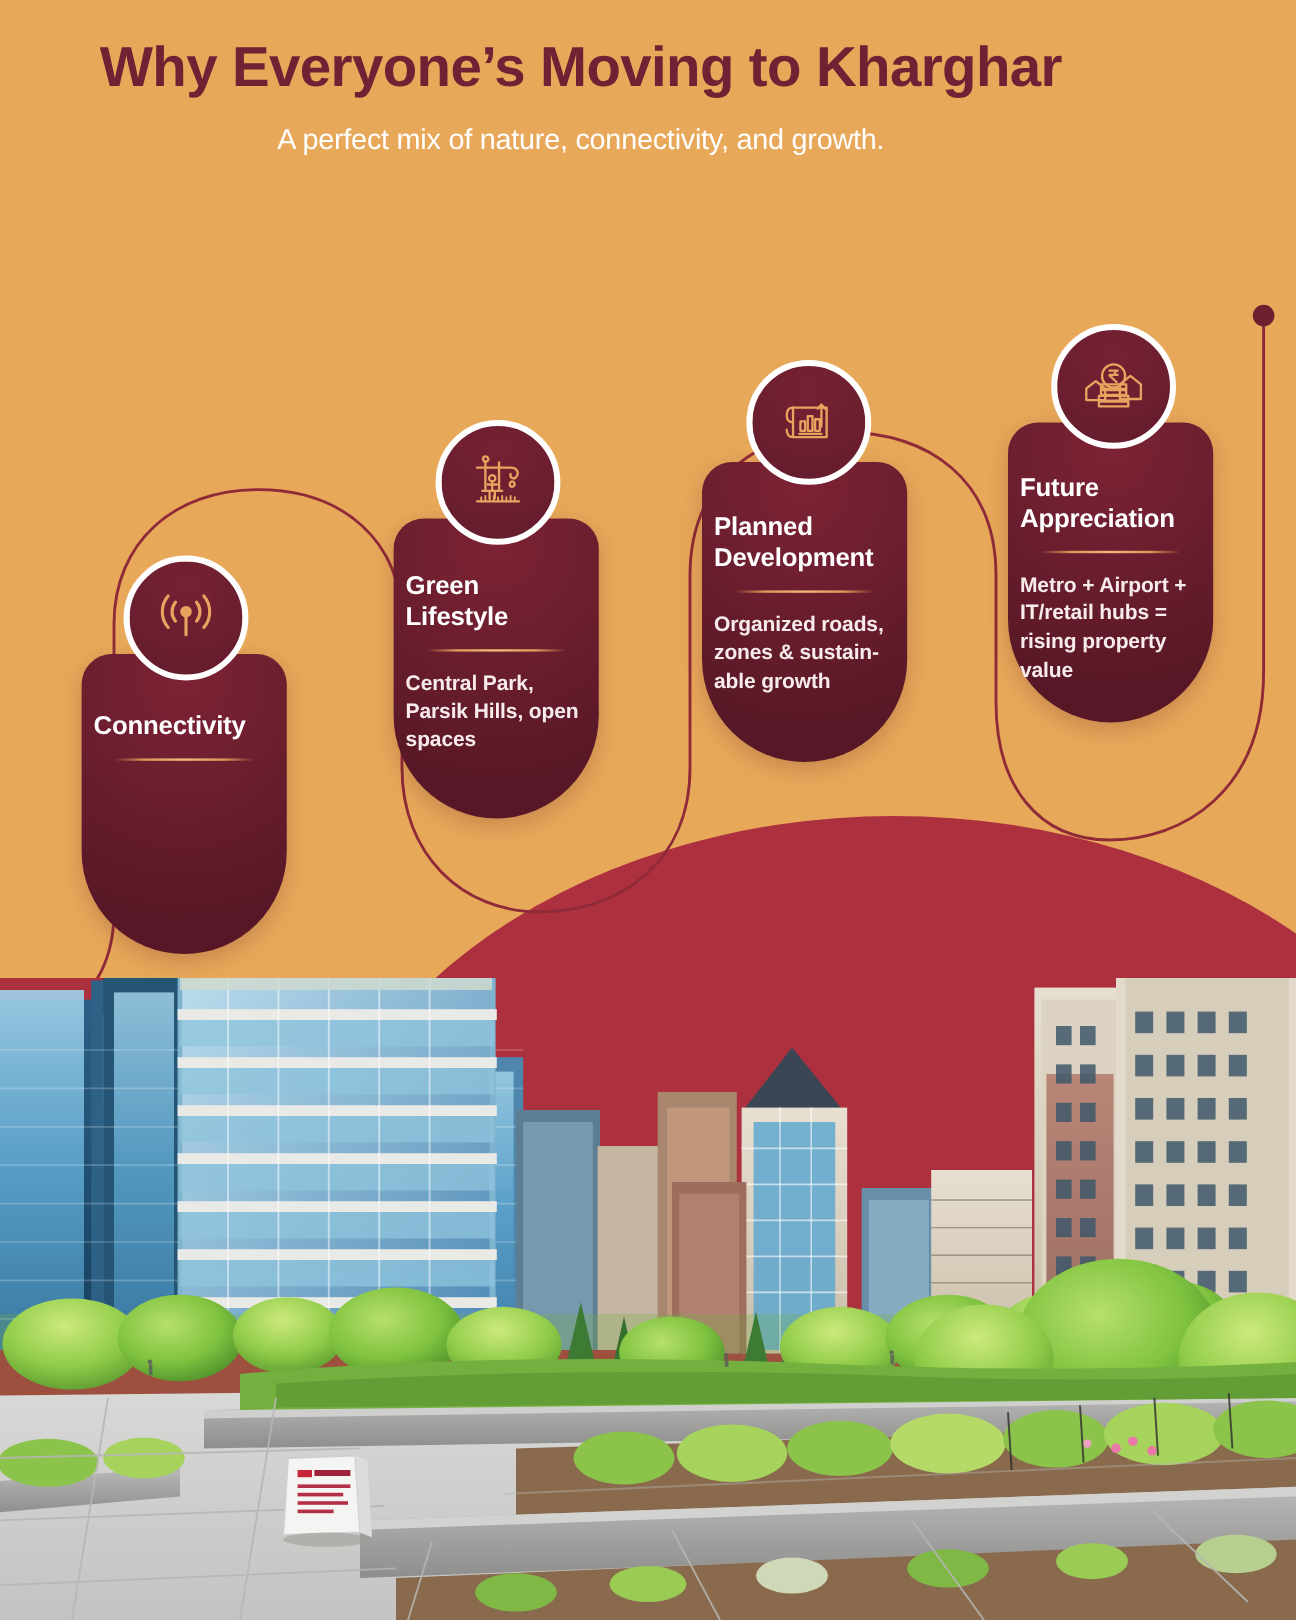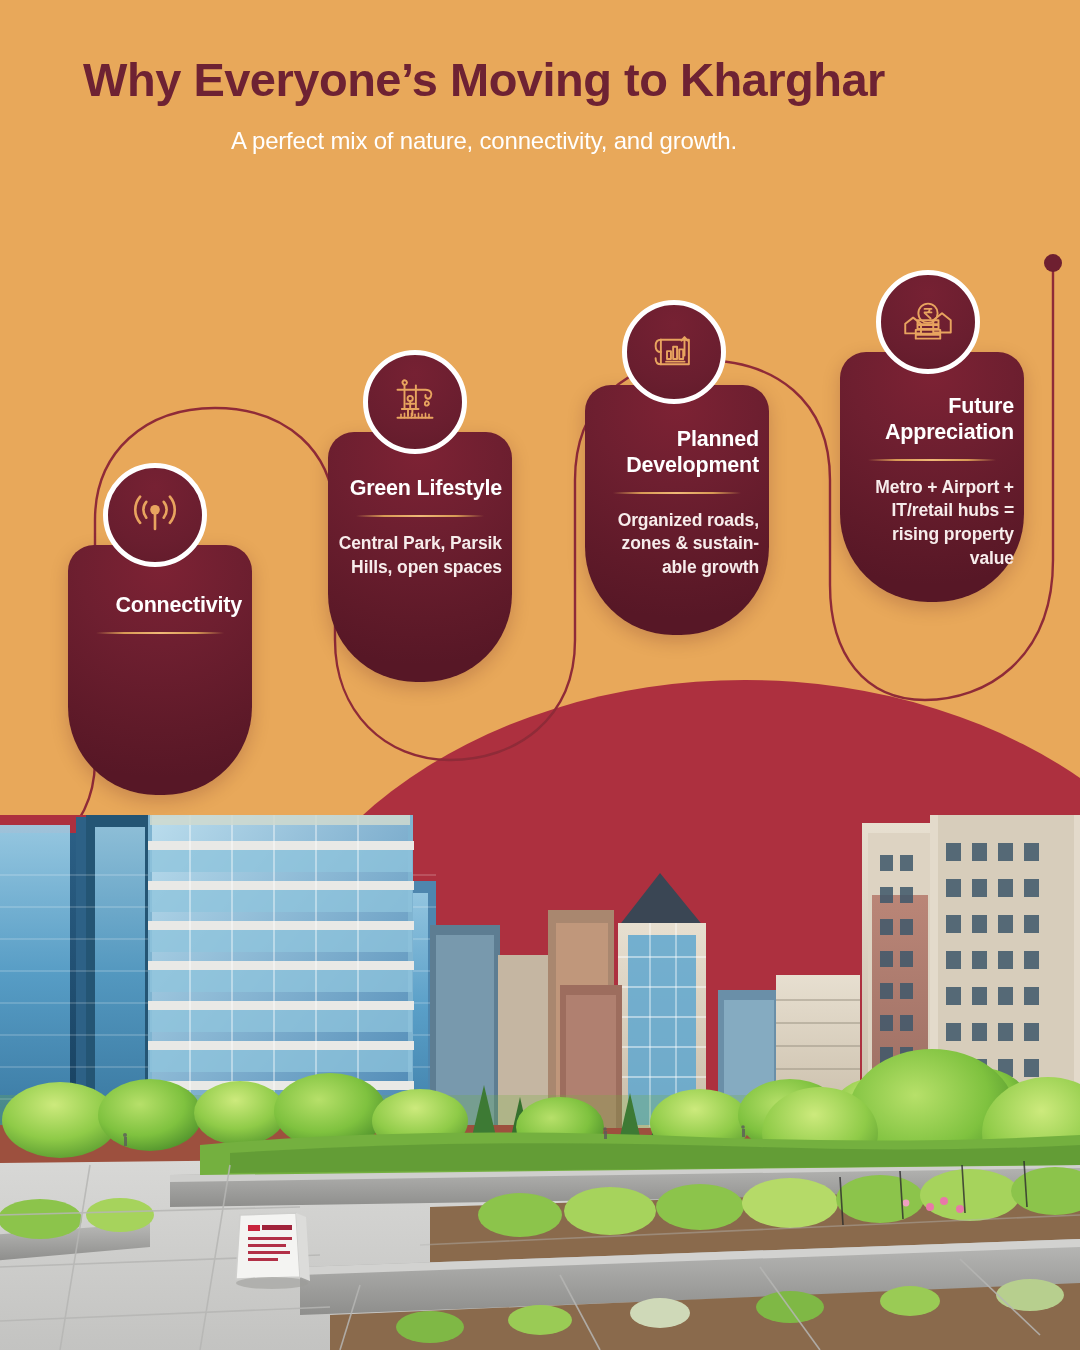--- a/index.html
+++ b/index.html
@@ -15,47 +15,47 @@
     width:1080px; height:1350px;
     overflow:hidden;
     background:linear-gradient(175deg,#e2a254 0%,#e7aa5e 18%,#eeba77 48%,#f0c388 72%,#eec храм 100%);
   }
   .bg-grad {
     position:absolute; inset:0;
     background:linear-gradient(178deg,#e0a051 0%,#e6a85c 15%,#ecb56e 40%,#f0c184 65%,#efc489 85%,#eec храм 100%);
   }
 
   
-  .header { position:absolute; left:0; top:0; width:968px; padding-top:52px; text-align:center; z-index:40;}
+  .header { position:absolute; left:0; top:0; width:968px; padding-top:28px; text-align:center; z-index:40;}
   .title {
     font-size:47px; font-weight:bold; letter-spacing:-0.5px;
     color:#6e2233; line-height:1.18;
   }
   .subtitle {
     margin-top:20px;
     font-size:24px; font-weight:400; color:#ffffff; line-height:1.2;
     letter-spacing:-0.2px;
   }
 
   
   .deco { position:absolute; left:0; top:0; width:1080px; height:1350px; z-index:5; pointer-events:none;}
 
   
   .photo-wrap { position:absolute; left:0; top:815px; width:1080px; height:535px; overflow:hidden; z-index:8;}
 
   
   .card {
     position:absolute;
-    width:184px;
+    width:171px;
     border-radius:26px 26px 88px 88px;
     background:radial-gradient(115% 85% at 50% 8%, #7d2234 0%, #6e1f30 38%, #5f1a29 78%, #571726 100%);
     box-shadow:0 6px 18px rgba(80,20,30,.22);
     z-index:20;
     padding:0 10px;
-    text-align:right;
+    text-align:left;
     color:#fff;
   }
   .card .ctitle {
     font-size:21.5px; font-weight:bold; line-height:1.2;
     letter-spacing:-0.2px;
     color:#ffffff;
   }
   .divider {
     height:2px; margin:13px auto 15px; width:78%;
     background:linear-gradient(90deg, rgba(200,140,80,0) 0%, #d89a55 22%, #f0b978 50%, #d89a55 78%, rgba(200,140,80,0) 100%);

